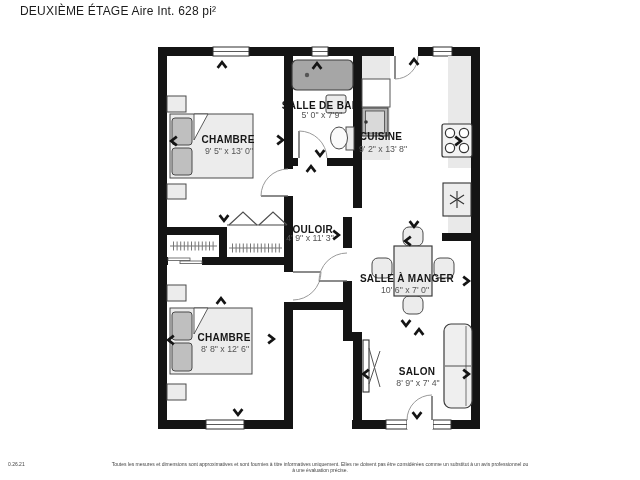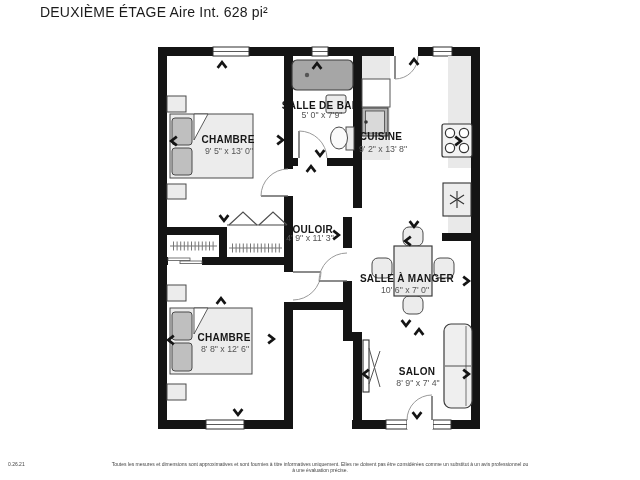--- a/index.html
+++ b/index.html
@@ -1,18 +1,18 @@
 <!DOCTYPE html>
 <html><head>
 <meta charset="utf-8">
 <style>
   html,body{margin:0;padding:0;background:#fff;}
   body{width:640px;height:480px;position:relative;overflow:hidden;
        font-family:"Liberation Sans","DejaVu Sans",sans-serif;}
-  .title{position:absolute;left:40px;top:4px;font-size:14px;color:#1b1b1b;letter-spacing:.2px;}
+  .title{position:absolute;left:20px;top:4px;font-size:12px;color:#1b1b1b;letter-spacing:.2px;}
   svg{position:absolute;left:0;top:0;}
   .wall{fill:#141414;}
   .win{fill:#ffffff;stroke:#2e2e2e;stroke-width:1;}
   .winline{stroke:#2e2e2e;stroke-width:.8;}
   .door-arc{fill:none;stroke:#9a9a9a;stroke-width:1;}
   .door-leaf{stroke:#5a5a5a;stroke-width:1.4;}
   .furn{fill:#ececec;stroke:#4a4a4a;stroke-width:1;}
   .furn-dark{fill:#bfbfbf;stroke:#4a4a4a;stroke-width:1;}
   .counter{fill:#e9e9e9;stroke:none;}
   .thin{stroke:#555;stroke-width:1;fill:none;}

